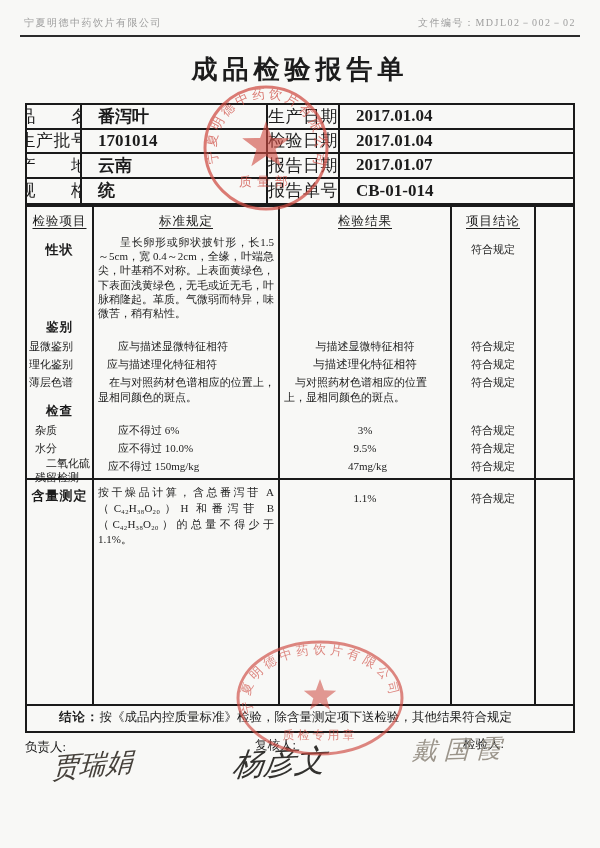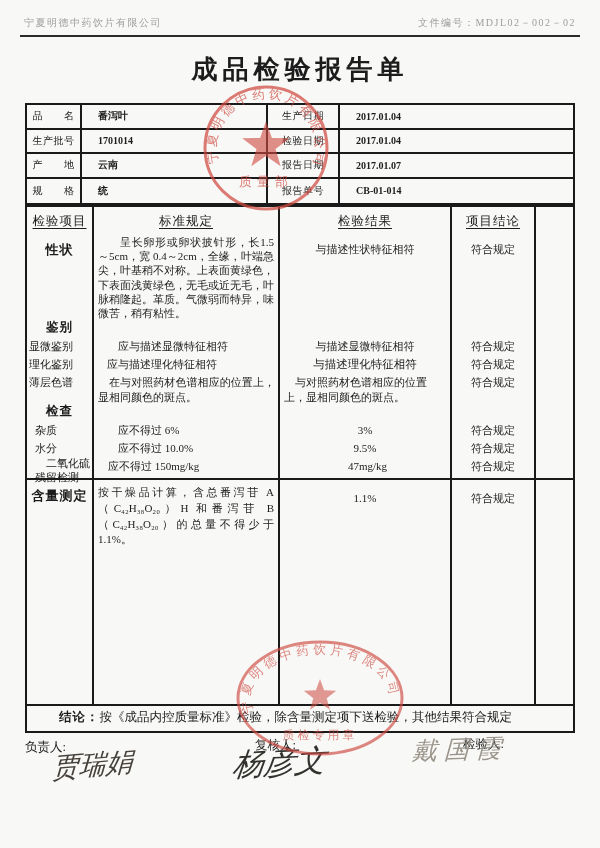--- a/index.html
+++ b/index.html
@@ -16,21 +16,21 @@
   .hdr-rule { position:absolute; left:20px; top:35px; width:560px; height:2px; background:#2b2b2b; }
   .title { position:absolute; top:52px; left:0; width:100%; text-align:center;
            font-size:26px; font-weight:bold; letter-spacing:5px; }
 
   
   .info-table {
     position:absolute; left:25px; top:103px; width:550px; height:102px;
     border:2px solid #1a1a1a;
     display:grid; grid-template-columns:55px 186px 72px 1fr;
     grid-template-rows:repeat(4,1fr);
-    font-size:10px;
+    font-size:17px;
   }
   .cell { display:flex; align-items:center; overflow:hidden; white-space:nowrap; }
   .br { border-right:2px solid #1a1a1a; }
   .bb { border-bottom:2px solid #1a1a1a; }
   .lab { justify-content:center; letter-spacing:0.5px; }
   .val { font-weight:bold; padding-left:16px; }
 
   
   .main-table {
     position:absolute; left:25px; top:205px; width:550px; height:528px;
@@ -102,21 +102,20 @@
     <div class="hl" style="top:271px"></div>
     <div class="hl" style="top:497px"></div>
 
     <div class="tb ctr hdr-cell" style="left:0;width:65px;top:7px">检验项目</div>
     <div class="tb ctr hdr-cell" style="left:67px;width:184px;top:7px">标准规定</div>
     <div class="tb ctr hdr-cell" style="left:253px;width:170px;top:7px">检验结果</div>
     <div class="tb ctr hdr-cell" style="left:425px;width:82px;top:7px">项目结论</div>
 
     <div class="tb ctr sec-lab" style="left:0;width:65px;top:35px">性状</div>
     <div class="tb para ind2" style="left:71px;width:176px;top:28px">呈长卵形或卵状披针形，长1.5～5cm，宽 0.4～2cm，全缘，叶端急尖，叶基稍不对称。上表面黄绿色，下表面浅黄绿色，无毛或近无毛，叶脉稍隆起。革质。气微弱而特异，味微苦，稍有粘性。</div>
-    <div class="tb ctr" style="left:253px;width:170px;top:35px;font-size:11px">与描述性状特征相符</div>
     <div class="tb ctr" style="left:425px;width:82px;top:35px;font-size:11px">符合规定</div>
 
     <div class="tb ctr sec-lab" style="left:0;width:65px;top:113px;font-size:12.5px">鉴别</div>
 
     <div class="tb" style="left:2px;width:63px;top:132px;font-size:11px">显微鉴别</div>
     <div class="tb" style="left:67px;width:184px;top:132px;padding-left:24px;font-size:11px">应与描述显微特征相符</div>
     <div class="tb ctr" style="left:253px;width:170px;top:132px;font-size:11px">与描述显微特征相符</div>
     <div class="tb ctr" style="left:425px;width:82px;top:132px;font-size:11px">符合规定</div>
 
     <div class="tb" style="left:2px;width:63px;top:150px;font-size:11px">理化鉴别</div>

